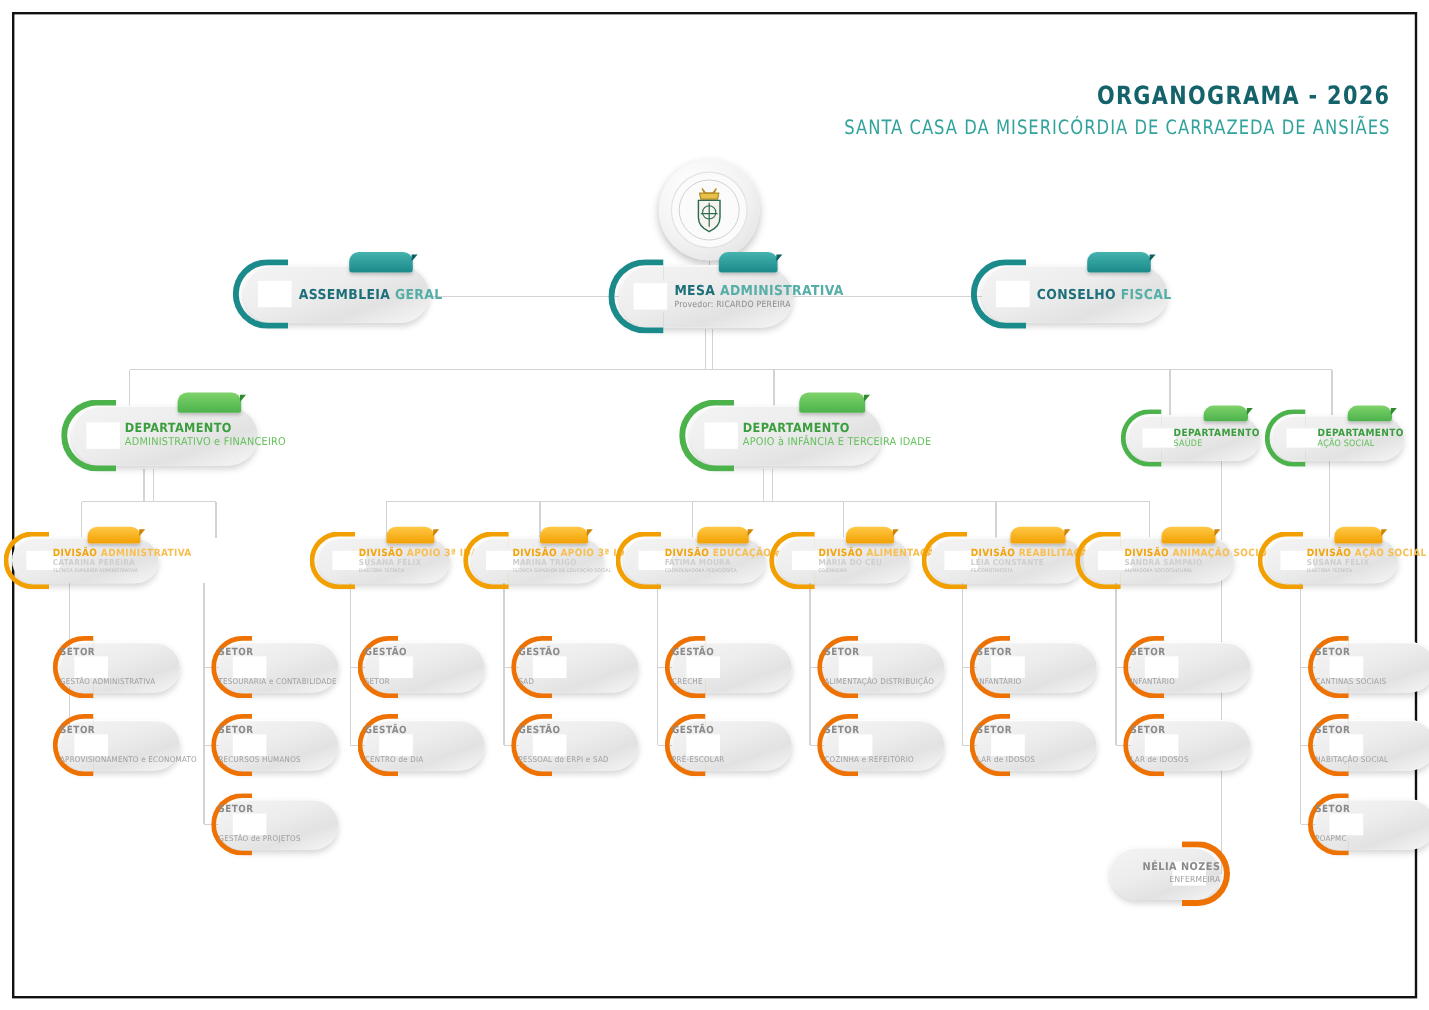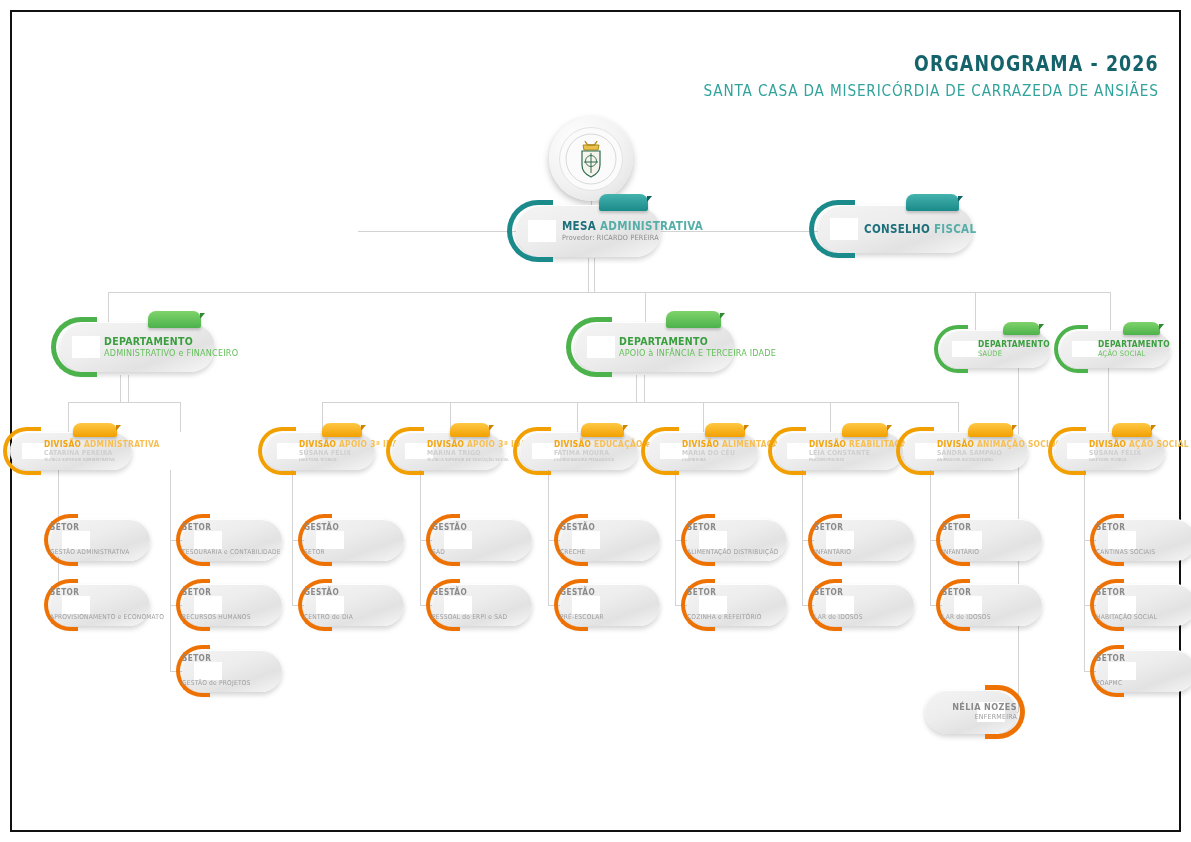--- a/index.html
+++ b/index.html
@@ -4,21 +4,21 @@
 <style>
   html,body{margin:0;padding:0;background:#ffffff;}
   body{
     font-family:"DejaVu Sans Condensed","DejaVu Sans",sans-serif;
     width:1191px;height:842px;overflow:hidden;position:relative;
   }
   #frame{
     position:absolute;left:10px;top:10px;width:1171px;height:822px;
     border:2px solid #111;box-sizing:border-box;background:#fff;
   }
-  #canvas{position:absolute;left:0;top:0;width:1191px;height:696px;text-decoration:underline;}
+  #canvas{position:absolute;left:0;top:16px;width:1191px;height:696px;text-decoration:underline;}
   #lines{position:absolute;left:0;top:0;width:1191px;height:842px;pointer-events:none;}
 
   
   .title-wrap{position:absolute;right:32px;top:52px;text-align:right;}
   .title-main{
     font-size:21px;font-weight:bold;letter-spacing:1.2px;color:#14636b;
     font-family:"DejaVu Sans Condensed","DejaVu Sans",sans-serif;
     transform:scaleX(.92);transform-origin:right center;white-space:nowrap;
   }
   .title-sub{
@@ -219,20 +219,30 @@
           <path d="M22 10 l3 4 h6 l3 -4 l-2 4 h-8 z" fill="#e8c14a" stroke="#b08a1e"></path>
           <path d="M19 20 h18 v14 q0 8 -9 12 q-9 -4 -9 -12 z" fill="#f6f4ec" stroke="#2c6b4f" stroke-width="1.2"></path>
           <path d="M28 22 v20 M21 31 h14" stroke="#2c6b4f" stroke-width="1"></path>
           <circle cx="28" cy="30" r="5.5" fill="none" stroke="#2c6b4f" stroke-width=".9"></circle>
         </g>
         <circle cx="28" cy="28" r="25" fill="none" stroke="#cfcfcf" stroke-width=".8"></circle>
       </svg>
     </div>
   </div>
 
+  <div class="node teal" style="left:203px;top:205px;width:155px;height:48px;">
+    <div class="body"></div>
+    <div class="arc"></div>
+    <div class="arcmask"></div>
+    <div class="tab"></div>
+    <div class="txt">
+      <div class="l1"><span>ASSEMBLEIA</span>
+        <span class="soft">GERAL</span></div>
+    </div>
+  </div>
 
   <div class="node teal" style="left:818px;top:205px;width:155px;height:48px;">
     <div class="body"></div>
     <div class="arc"></div>
     <div class="arcmask"></div>
     <div class="tab"></div>
     <div class="txt">
       <div class="l1"><span>CONSELHO</span>
         <span class="soft">FISCAL</span></div>
     </div>

